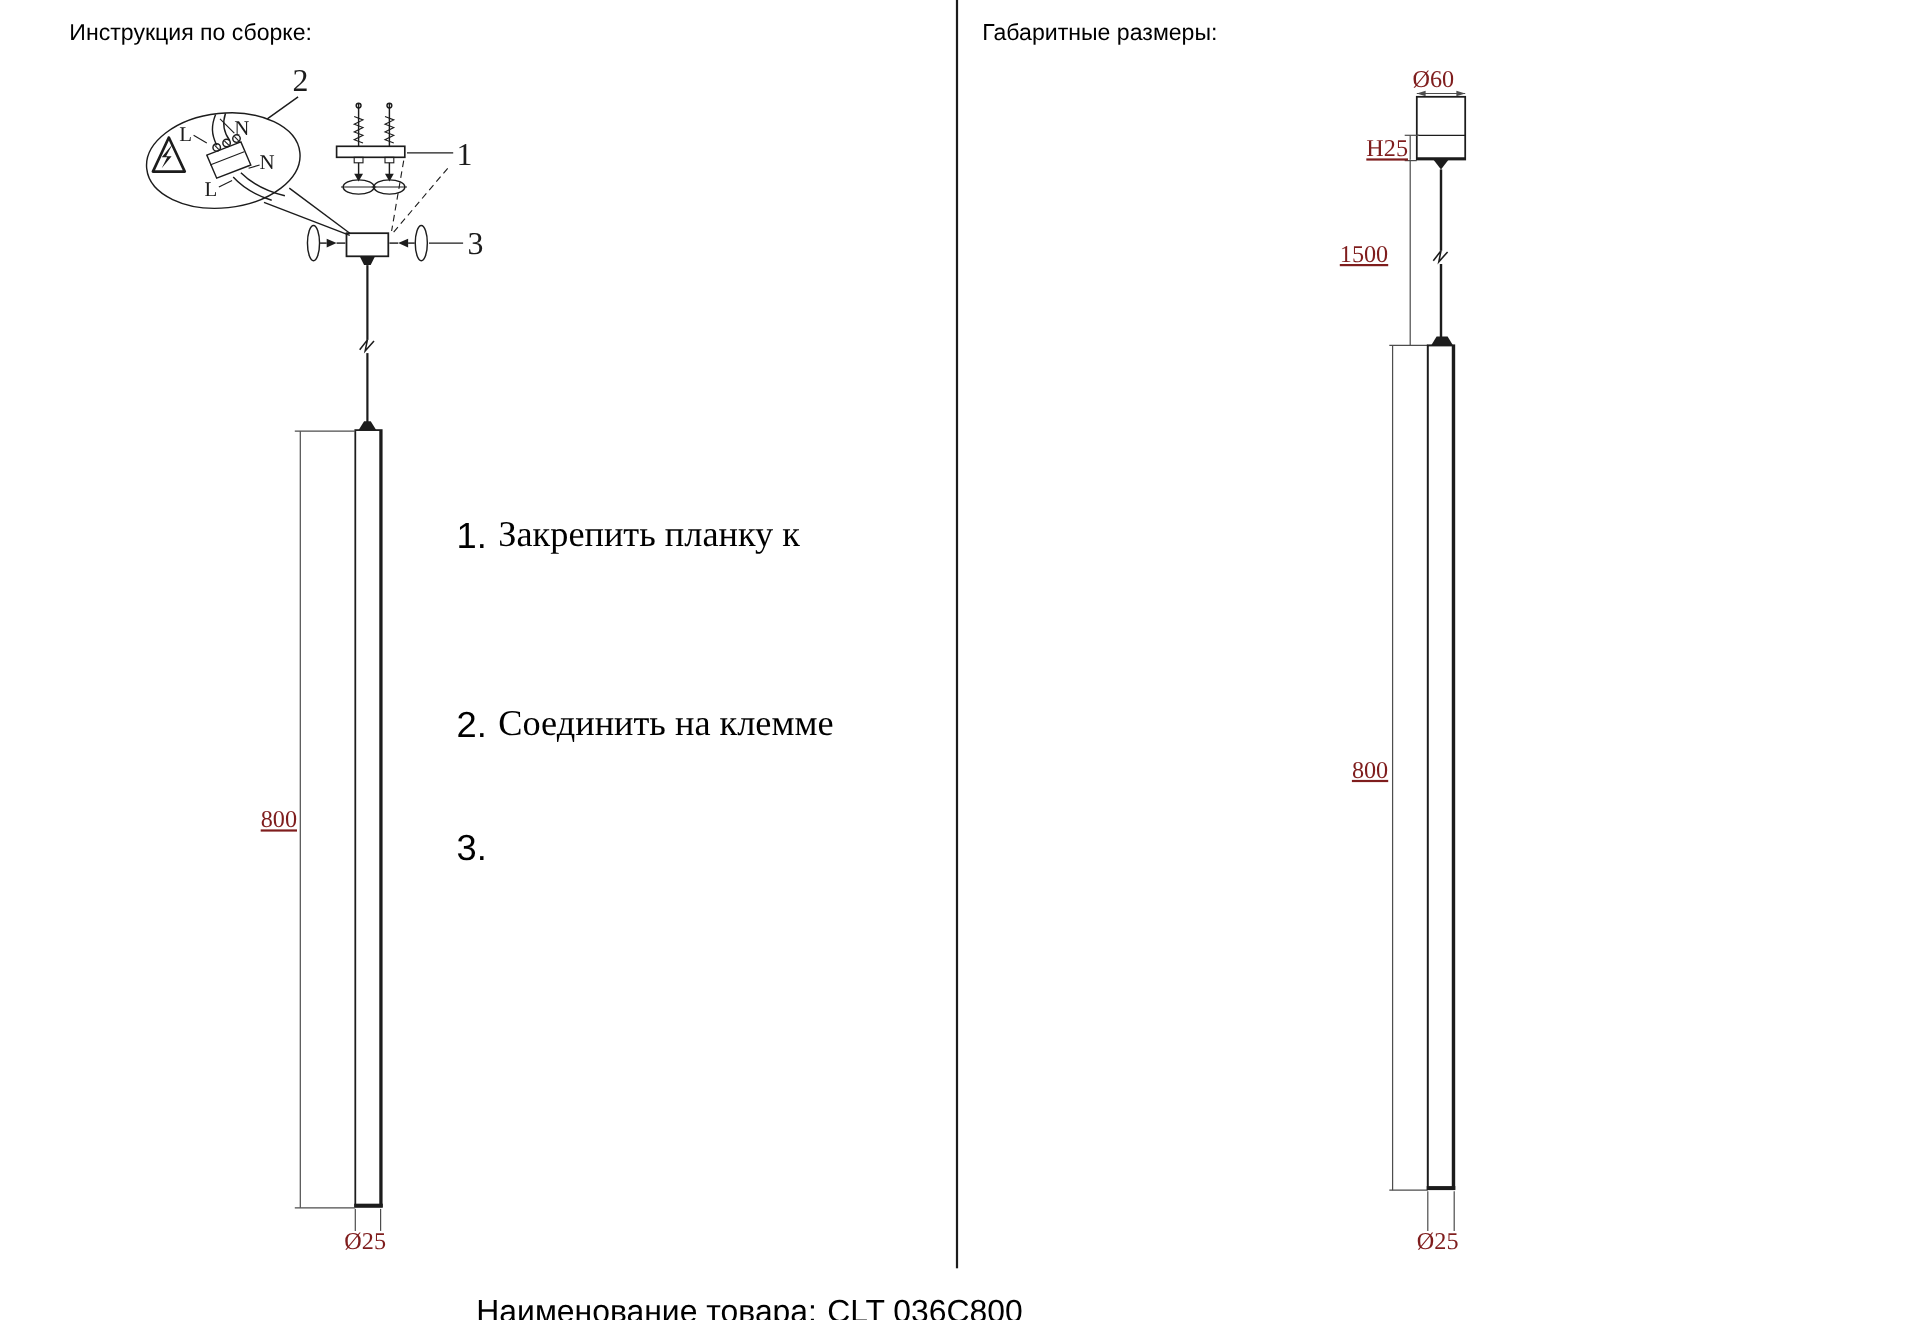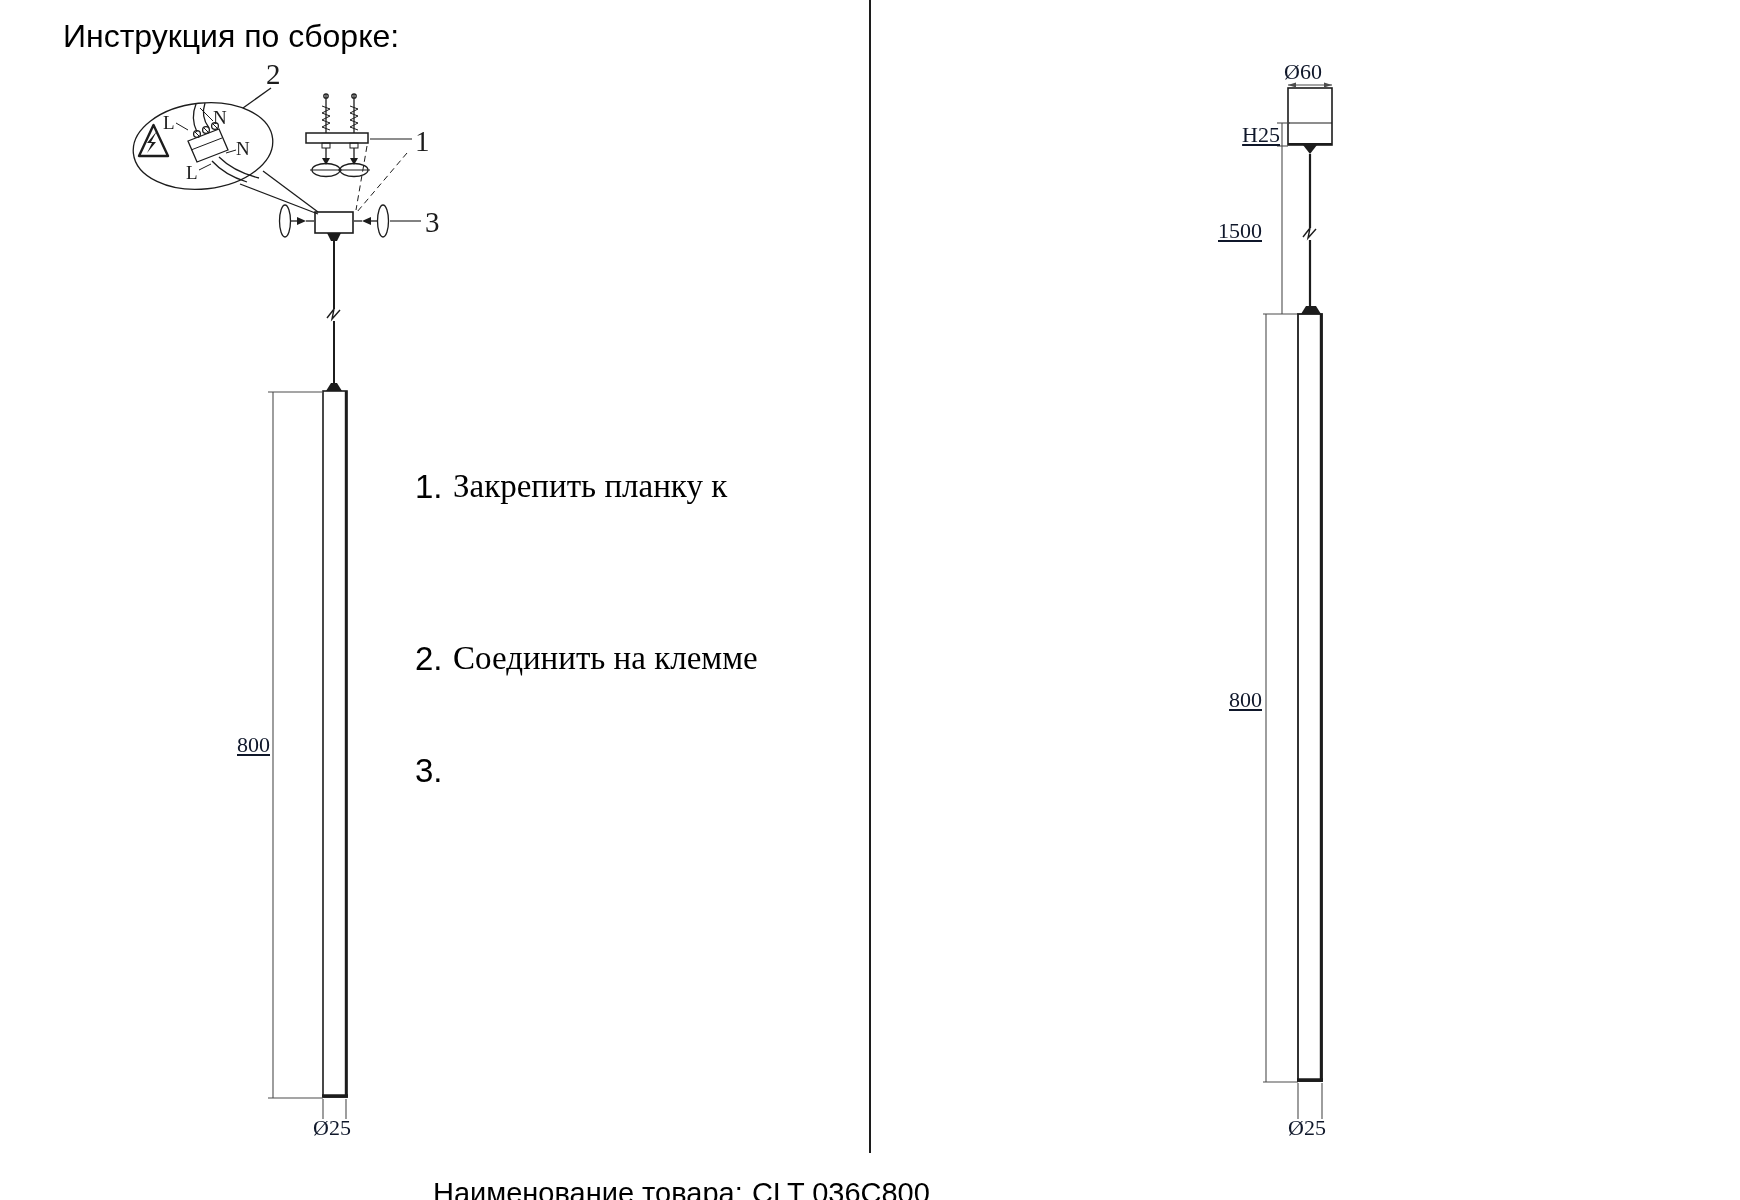--- a/index.html
+++ b/index.html
@@ -1,35 +1,35 @@
 <!DOCTYPE html>
 <html><head>
 <meta charset="utf-8">
 <style>
   html,body{margin:0;padding:0;background:#ffffff;}
   .page{position:relative;width:1740px;height:1200px;background:#ffffff;overflow:hidden;
         font-family:"Liberation Sans",sans-serif;color:#000;}
   .svg-overlay{position:absolute;left:0;top:0;}
   .divider{position:absolute;left:869px;top:0;width:2px;height:1153px;background:#1c1c1c;}
-  .title{position:absolute;font-size:32px;font-weight:400;color:#000;white-space:nowrap;}
+  .title{position:absolute;font-size:21px;font-weight:400;color:#000;white-space:nowrap;}
   .title-left{left:63px;top:18px;}
   .title-right{left:893px;top:18px;}
   .callout{position:absolute;font-family:"Liberation Serif","DejaVu Serif",serif;
            font-size:29px;color:#1c1c1c;white-space:nowrap;}
   .callout-2{left:266px;top:58px;}
   .callout-1{left:415px;top:125px;}
   .callout-3{left:425px;top:206px;}
   .wire-label{position:absolute;font-family:"Liberation Serif","DejaVu Serif",serif;
               font-size:19px;color:#1c1c1c;white-space:nowrap;}
   .wl-top-l{left:163px;top:112px;}
   .wl-top-n{left:213px;top:107px;}
   .wl-mid-n{left:236px;top:138px;}
   .wl-bot-l{left:186px;top:162px;}
   .dim{position:absolute;font-family:"Liberation Serif","DejaVu Serif",serif;
-       font-size:22px;color:#0f172a;white-space:nowrap;}
+       font-size:22px;color:#7f1d1d;white-space:nowrap;}
   .dim-right-align{text-align:right;text-decoration:underline;}
   .dim-800-left{left:224px;top:732px;width:46px;}
   .dim-d25-left{left:313px;top:1115px;}
   .dim-d60{left:1284px;top:59px;}
   .dim-h25{left:1236px;top:122px;width:44px;}
   .dim-1500{left:1210px;top:218px;width:52px;}
   .dim-800-right{left:1216px;top:687px;width:46px;}
   .dim-d25-right{left:1288px;top:1115px;}
   .inst-item{position:absolute;display:flex;font-size:33px;line-height:45px;color:#000;}
   .inst-1{left:415px;top:464px;}
@@ -42,20 +42,21 @@
   .caption-value{margin-left:0.32em;}
 </style>
 </head>
 <body>
 
 <div class="page">
 
   <div class="divider"></div>
 
   <div class="title title-left">Инструкция по сборке:</div>
+  <div class="title title-right">Габаритные размеры:</div>
 
   <svg class="svg-overlay" width="1740" height="1200" viewBox="0 0 1740 1200">
 
     <g stroke="#1c1c1c" fill="none" stroke-width="1.3">
       <g>
         <ellipse cx="203" cy="146" rx="70" ry="43" transform="rotate(-6 203 146)"></ellipse>
         <path d="M240 184 L318 214"></path>
         <path d="M263 171 L318 212"></path>
         <path d="M271 88 L243 108"></path>
       </g>

